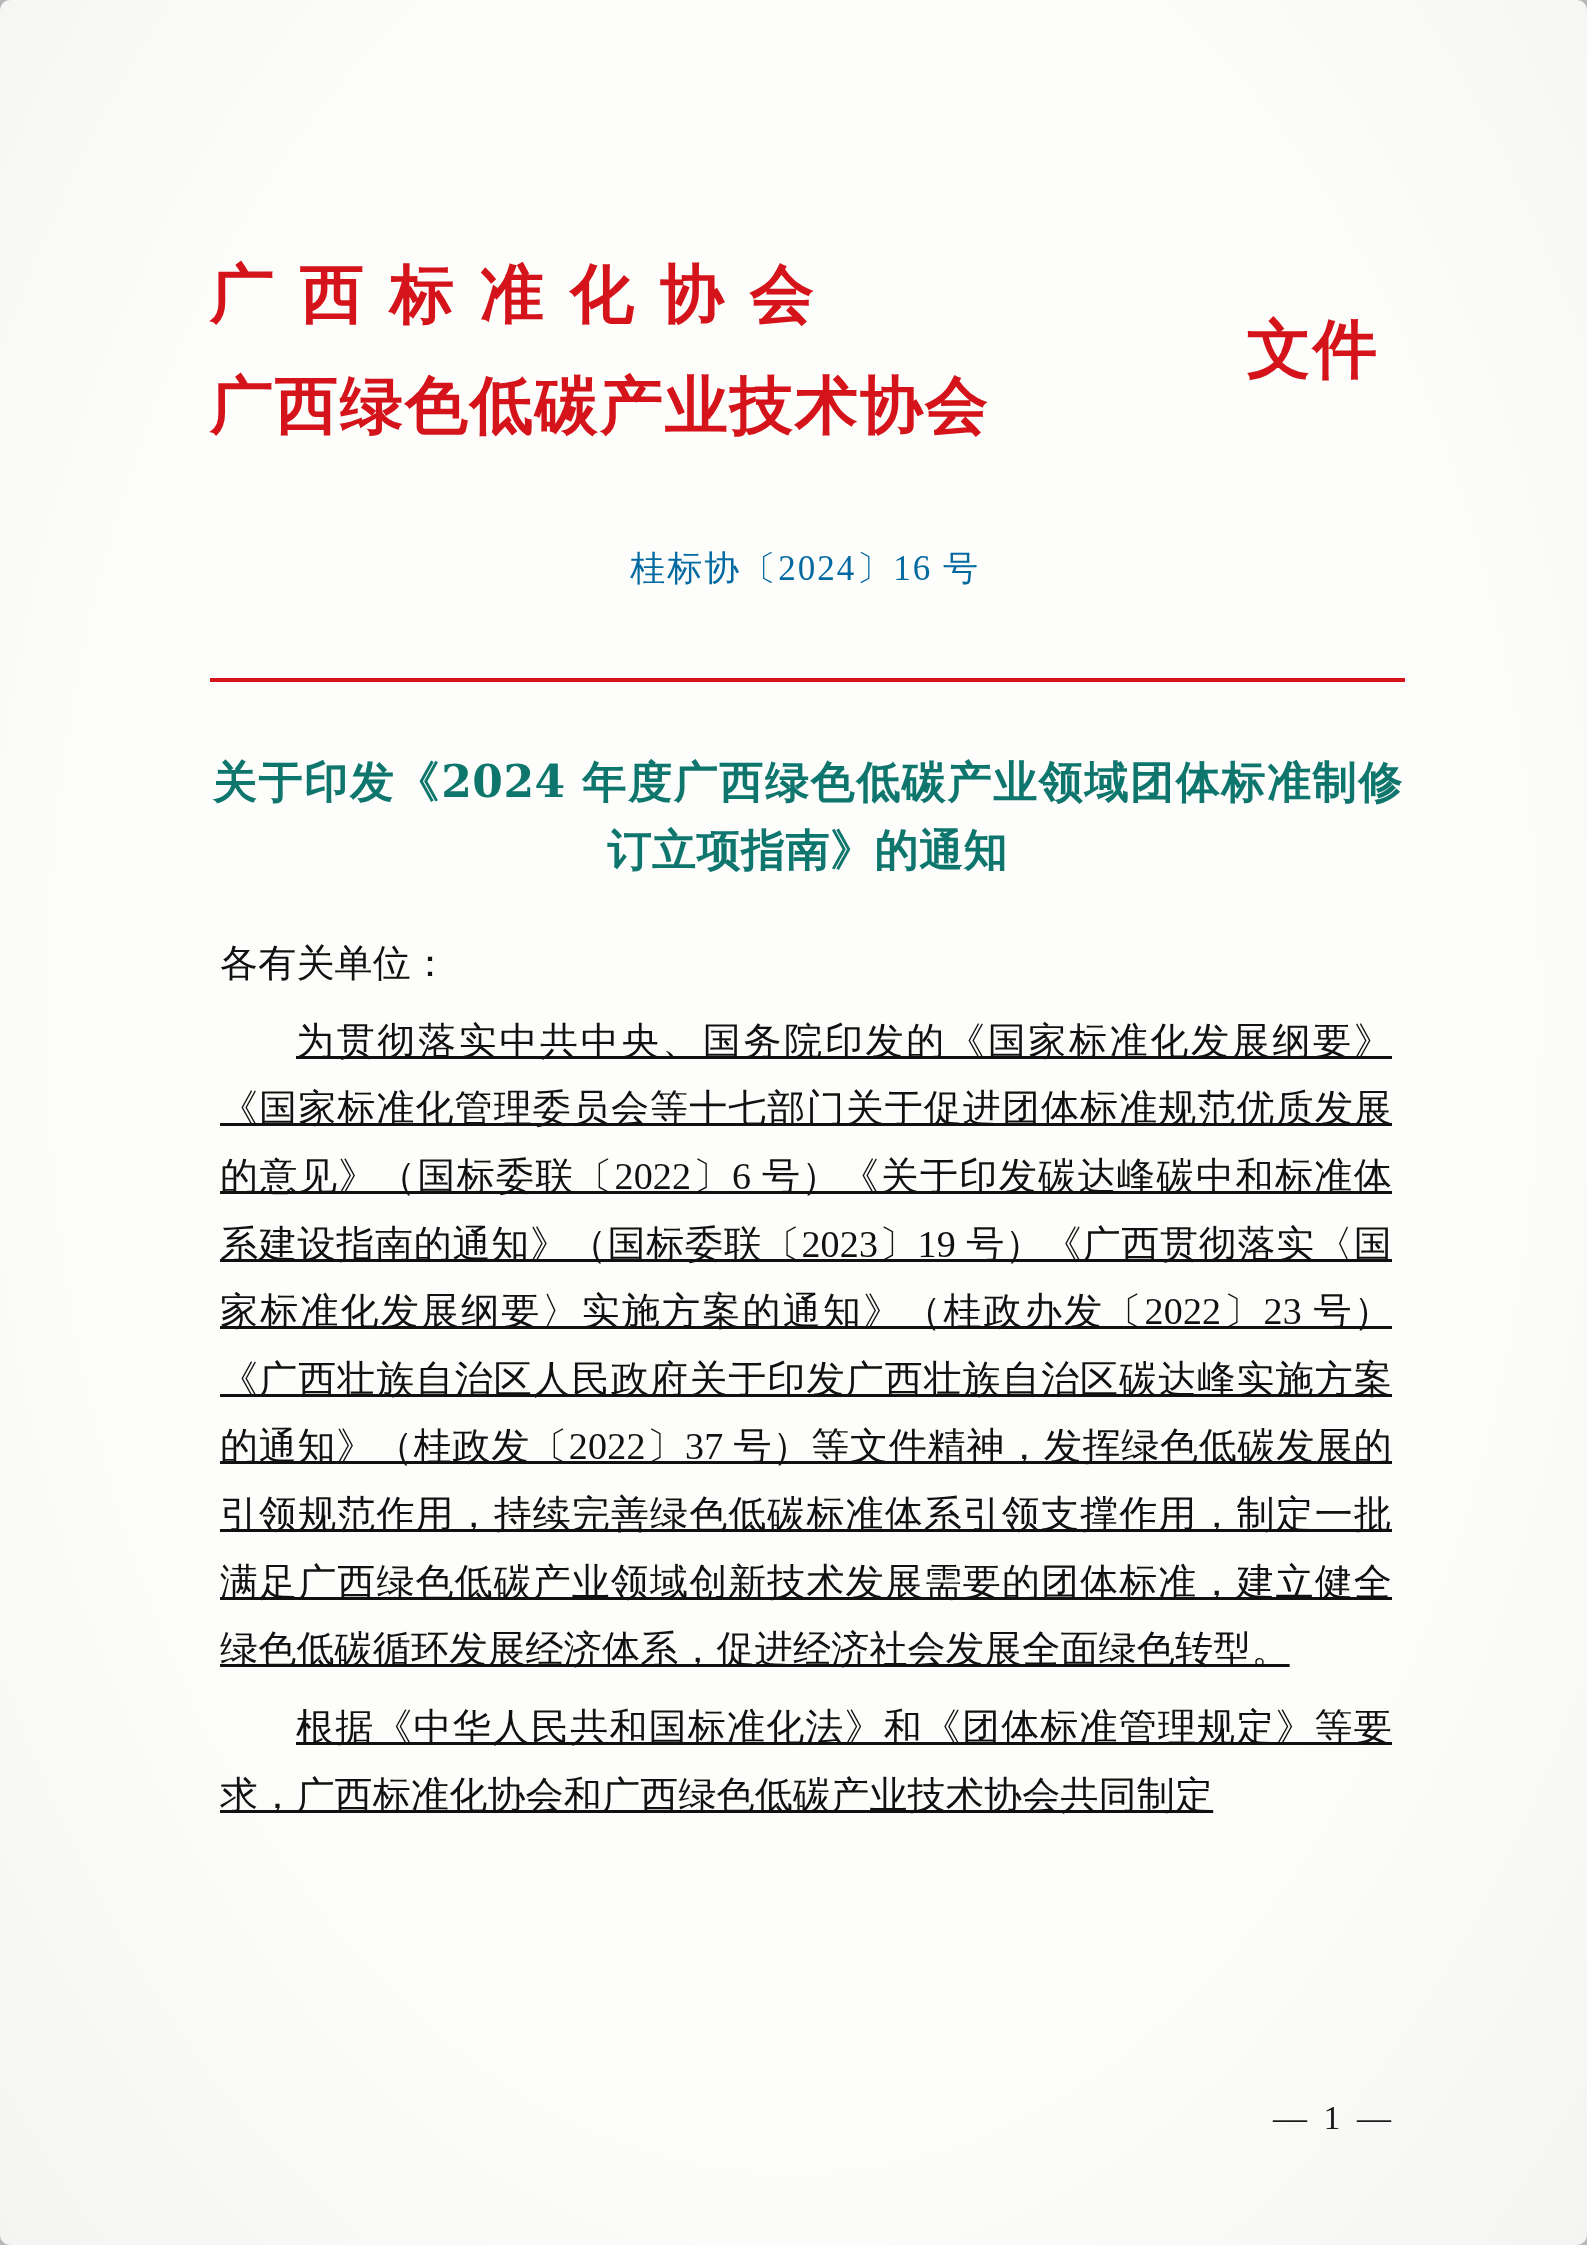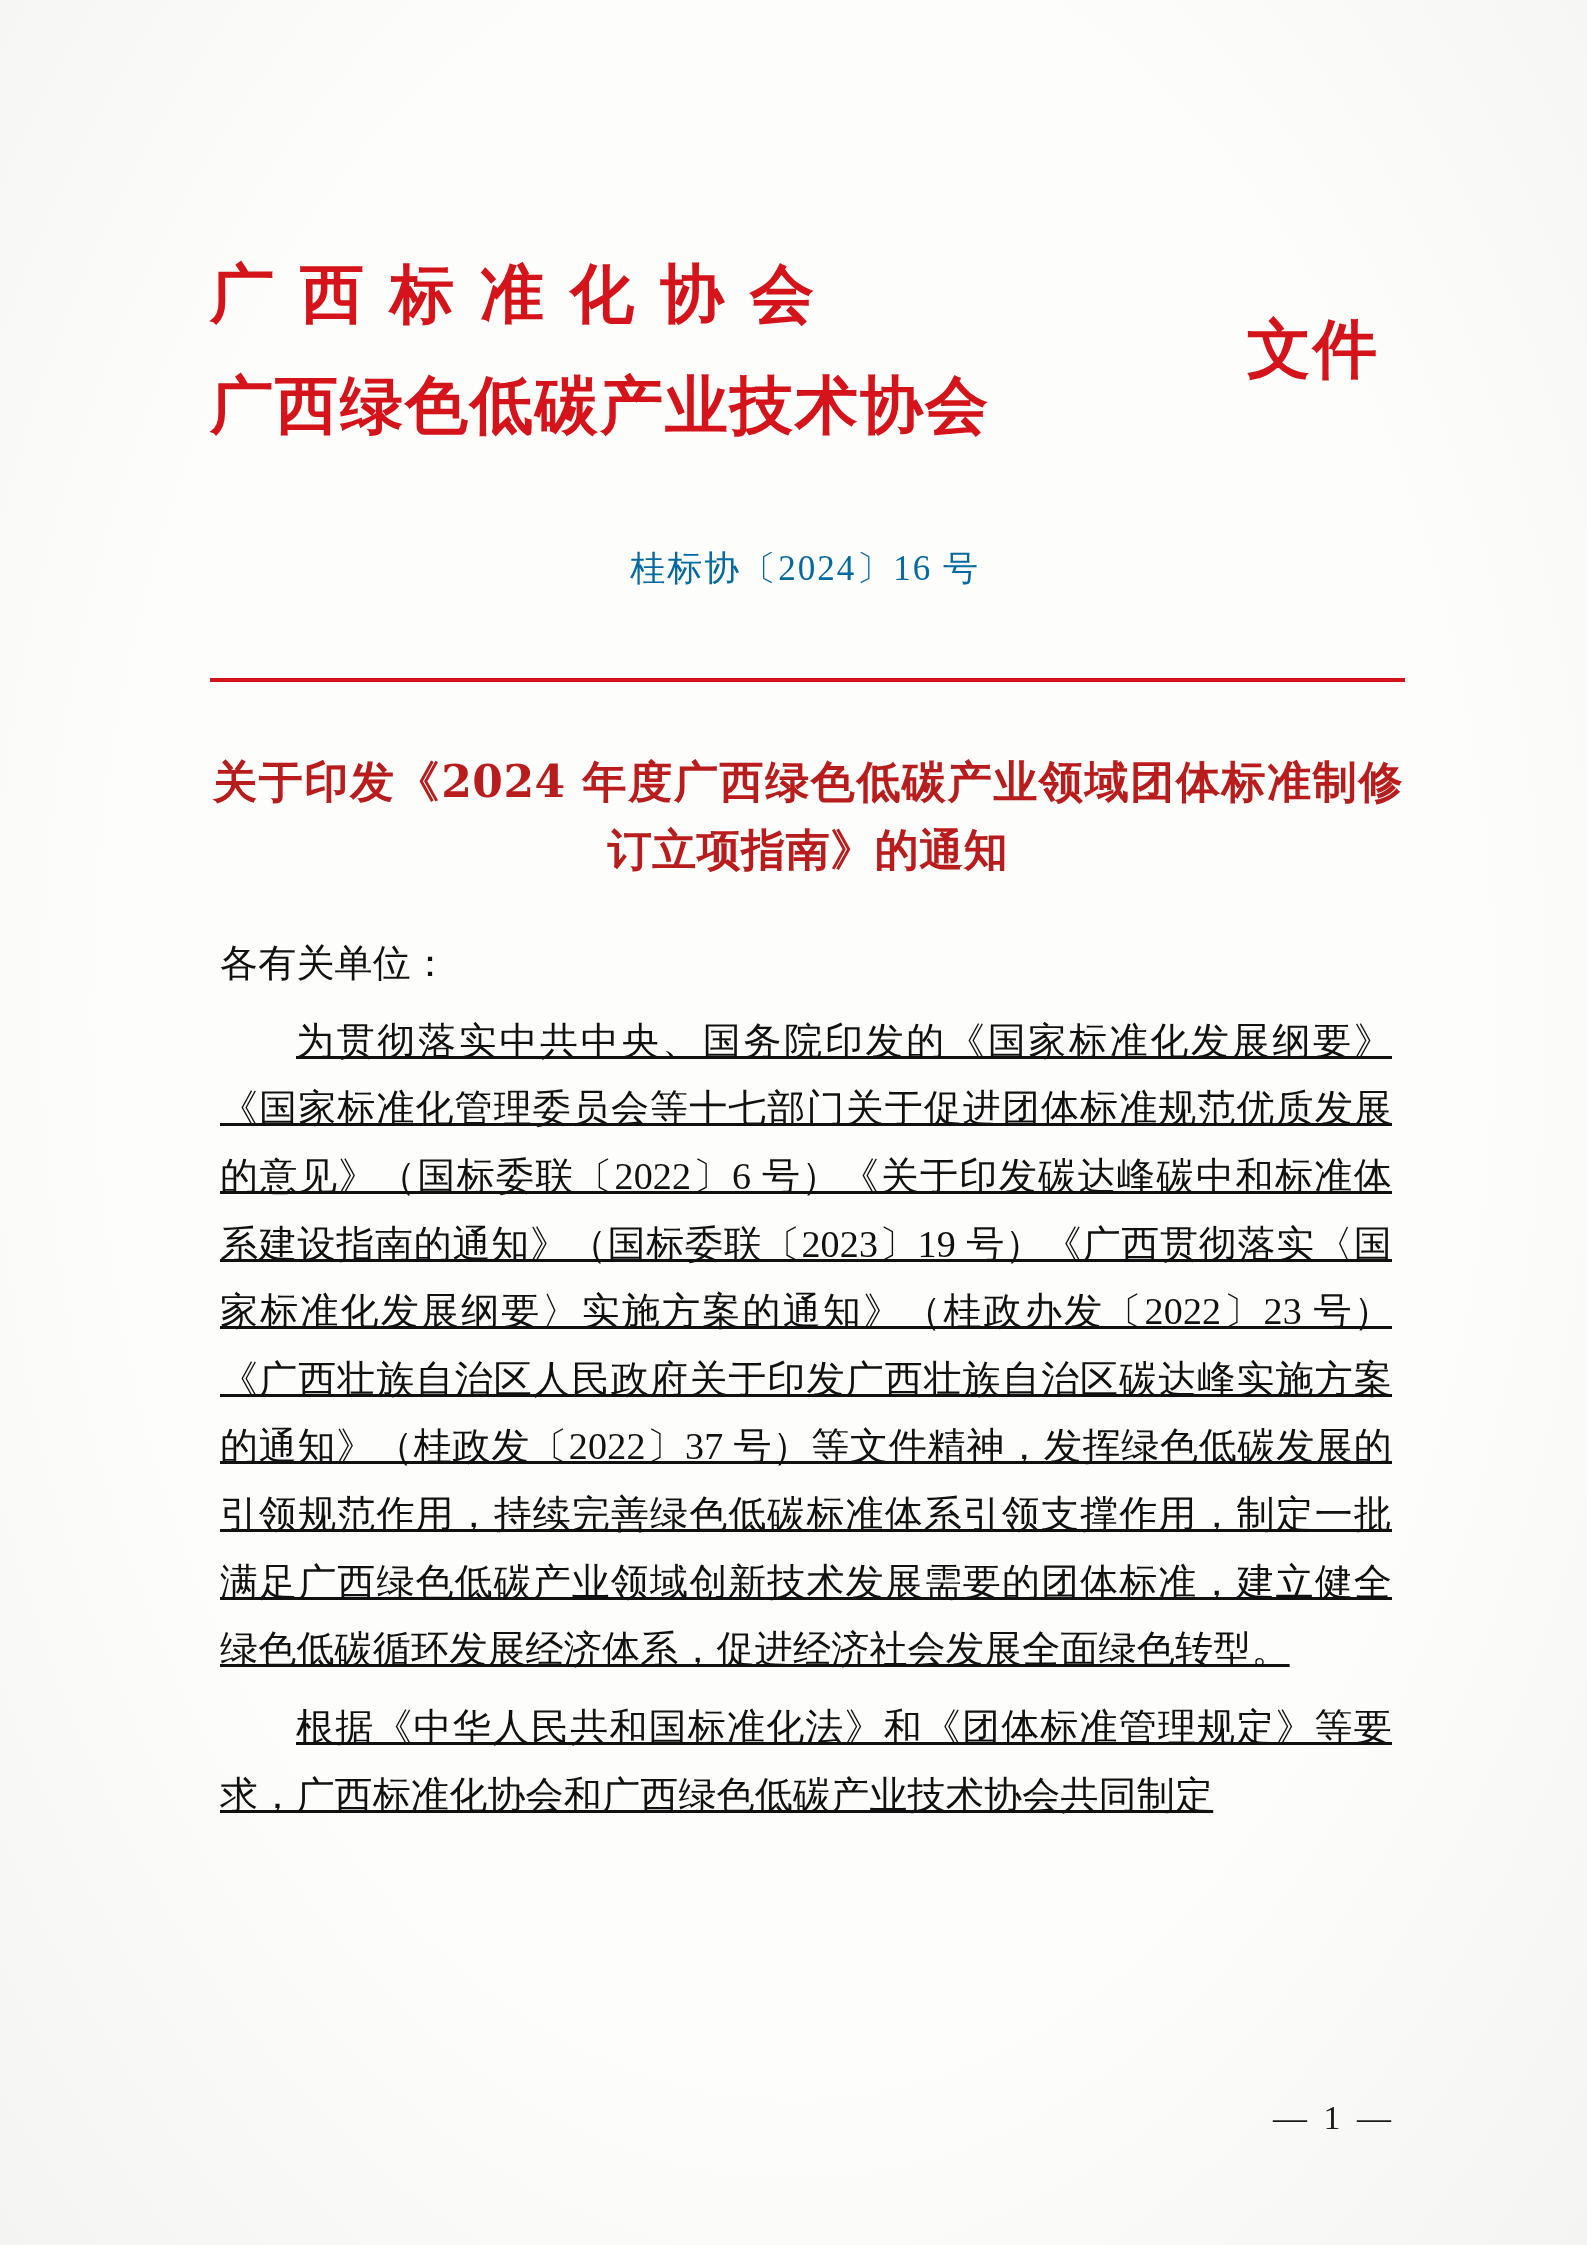--- a/index.html
+++ b/index.html
@@ -11,20 +11,21 @@
     font-family: "Liberation Serif", "DejaVu Serif", serif;
   }
   .page {
     width: 1587px;
     height: 2245px;
     background: #fdfdfb;
     position: relative;
     box-sizing: border-box;
     overflow: hidden;
     margin: 0 auto;
+    border-radius: 10px;
   }
   
   .page::before {
     content: "";
     position: absolute;
     inset: 0;
     background:
       radial-gradient(ellipse at 50% 45%, rgba(255,255,255,0) 60%, rgba(0,0,0,0.035) 100%);
     pointer-events: none;
   }
@@ -106,21 +107,21 @@
   }
 
   .title {
     position: absolute;
     top: 748px;
     left: 8px;
     width: 1190px;
     font-family: "DejaVu Serif", "Liberation Serif", serif;
     font-weight: bold;
     font-size: 44px;
-    color: #b91c1c;
+    color: #0f766e;
     line-height: 1.55;
     letter-spacing: 0.5px;
     text-align: justify;
     text-align-last: center;
   }
 
   .body-text {
     position: absolute;
     top: 920px;
     left: 5px;

